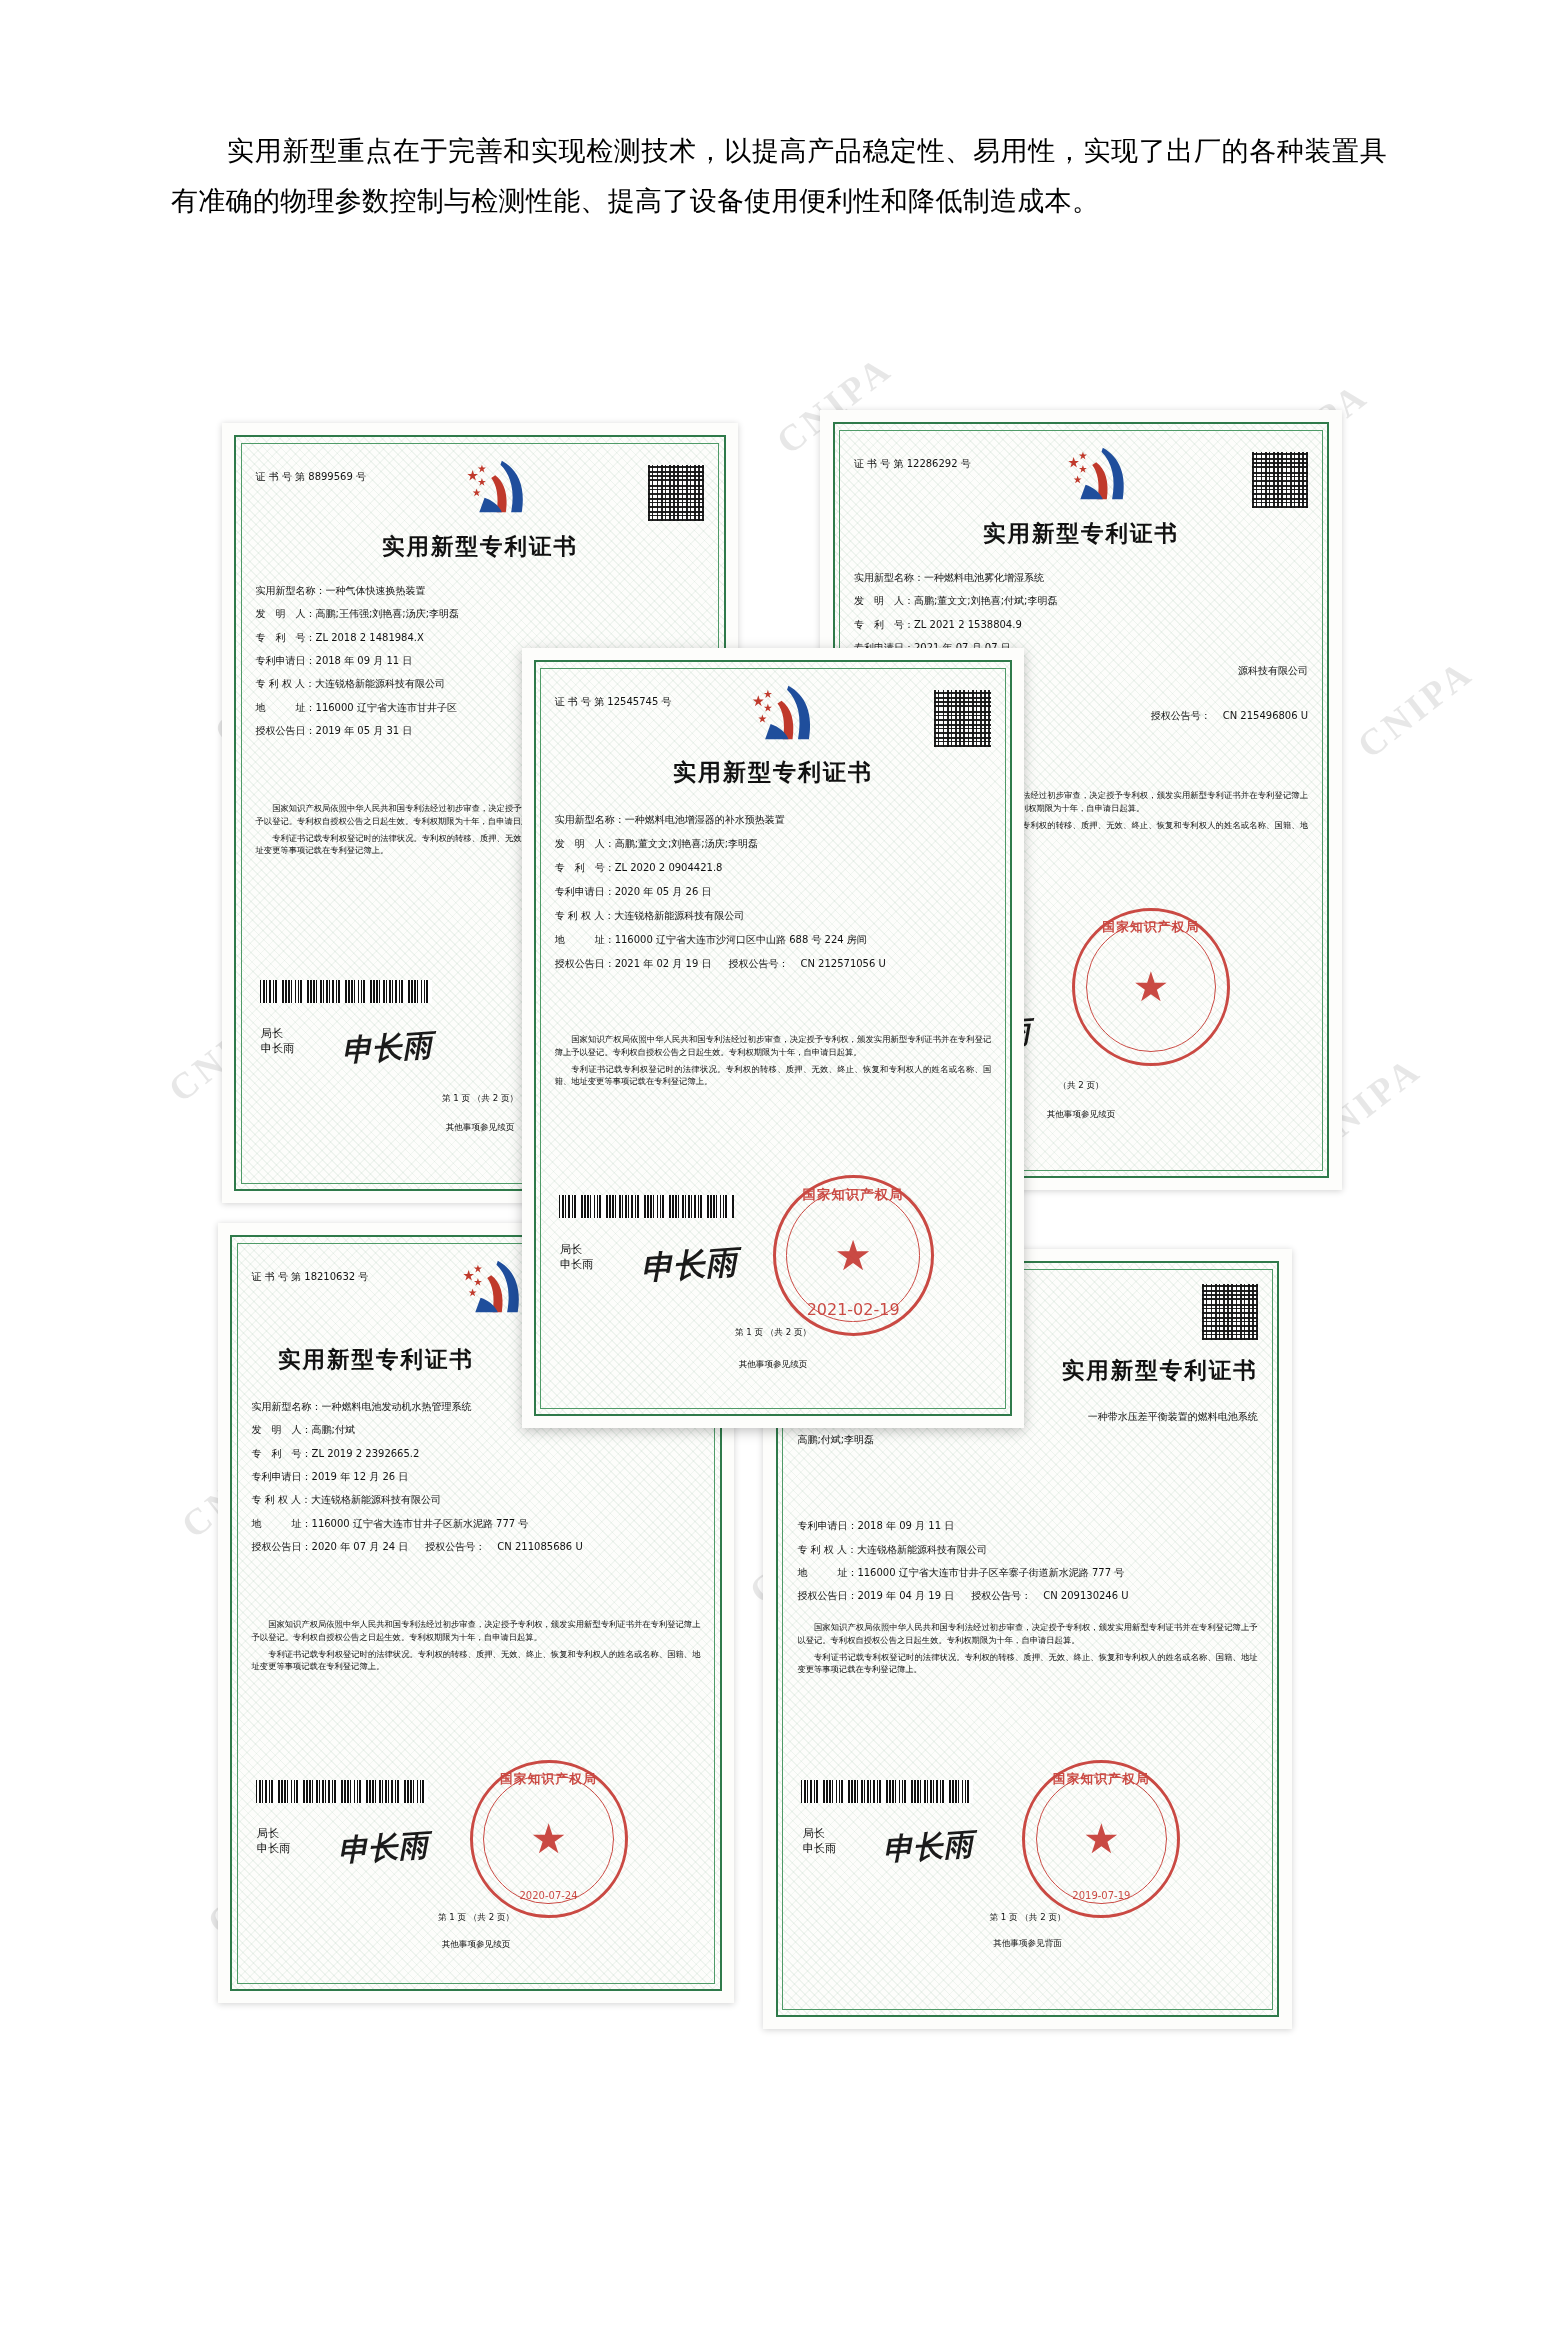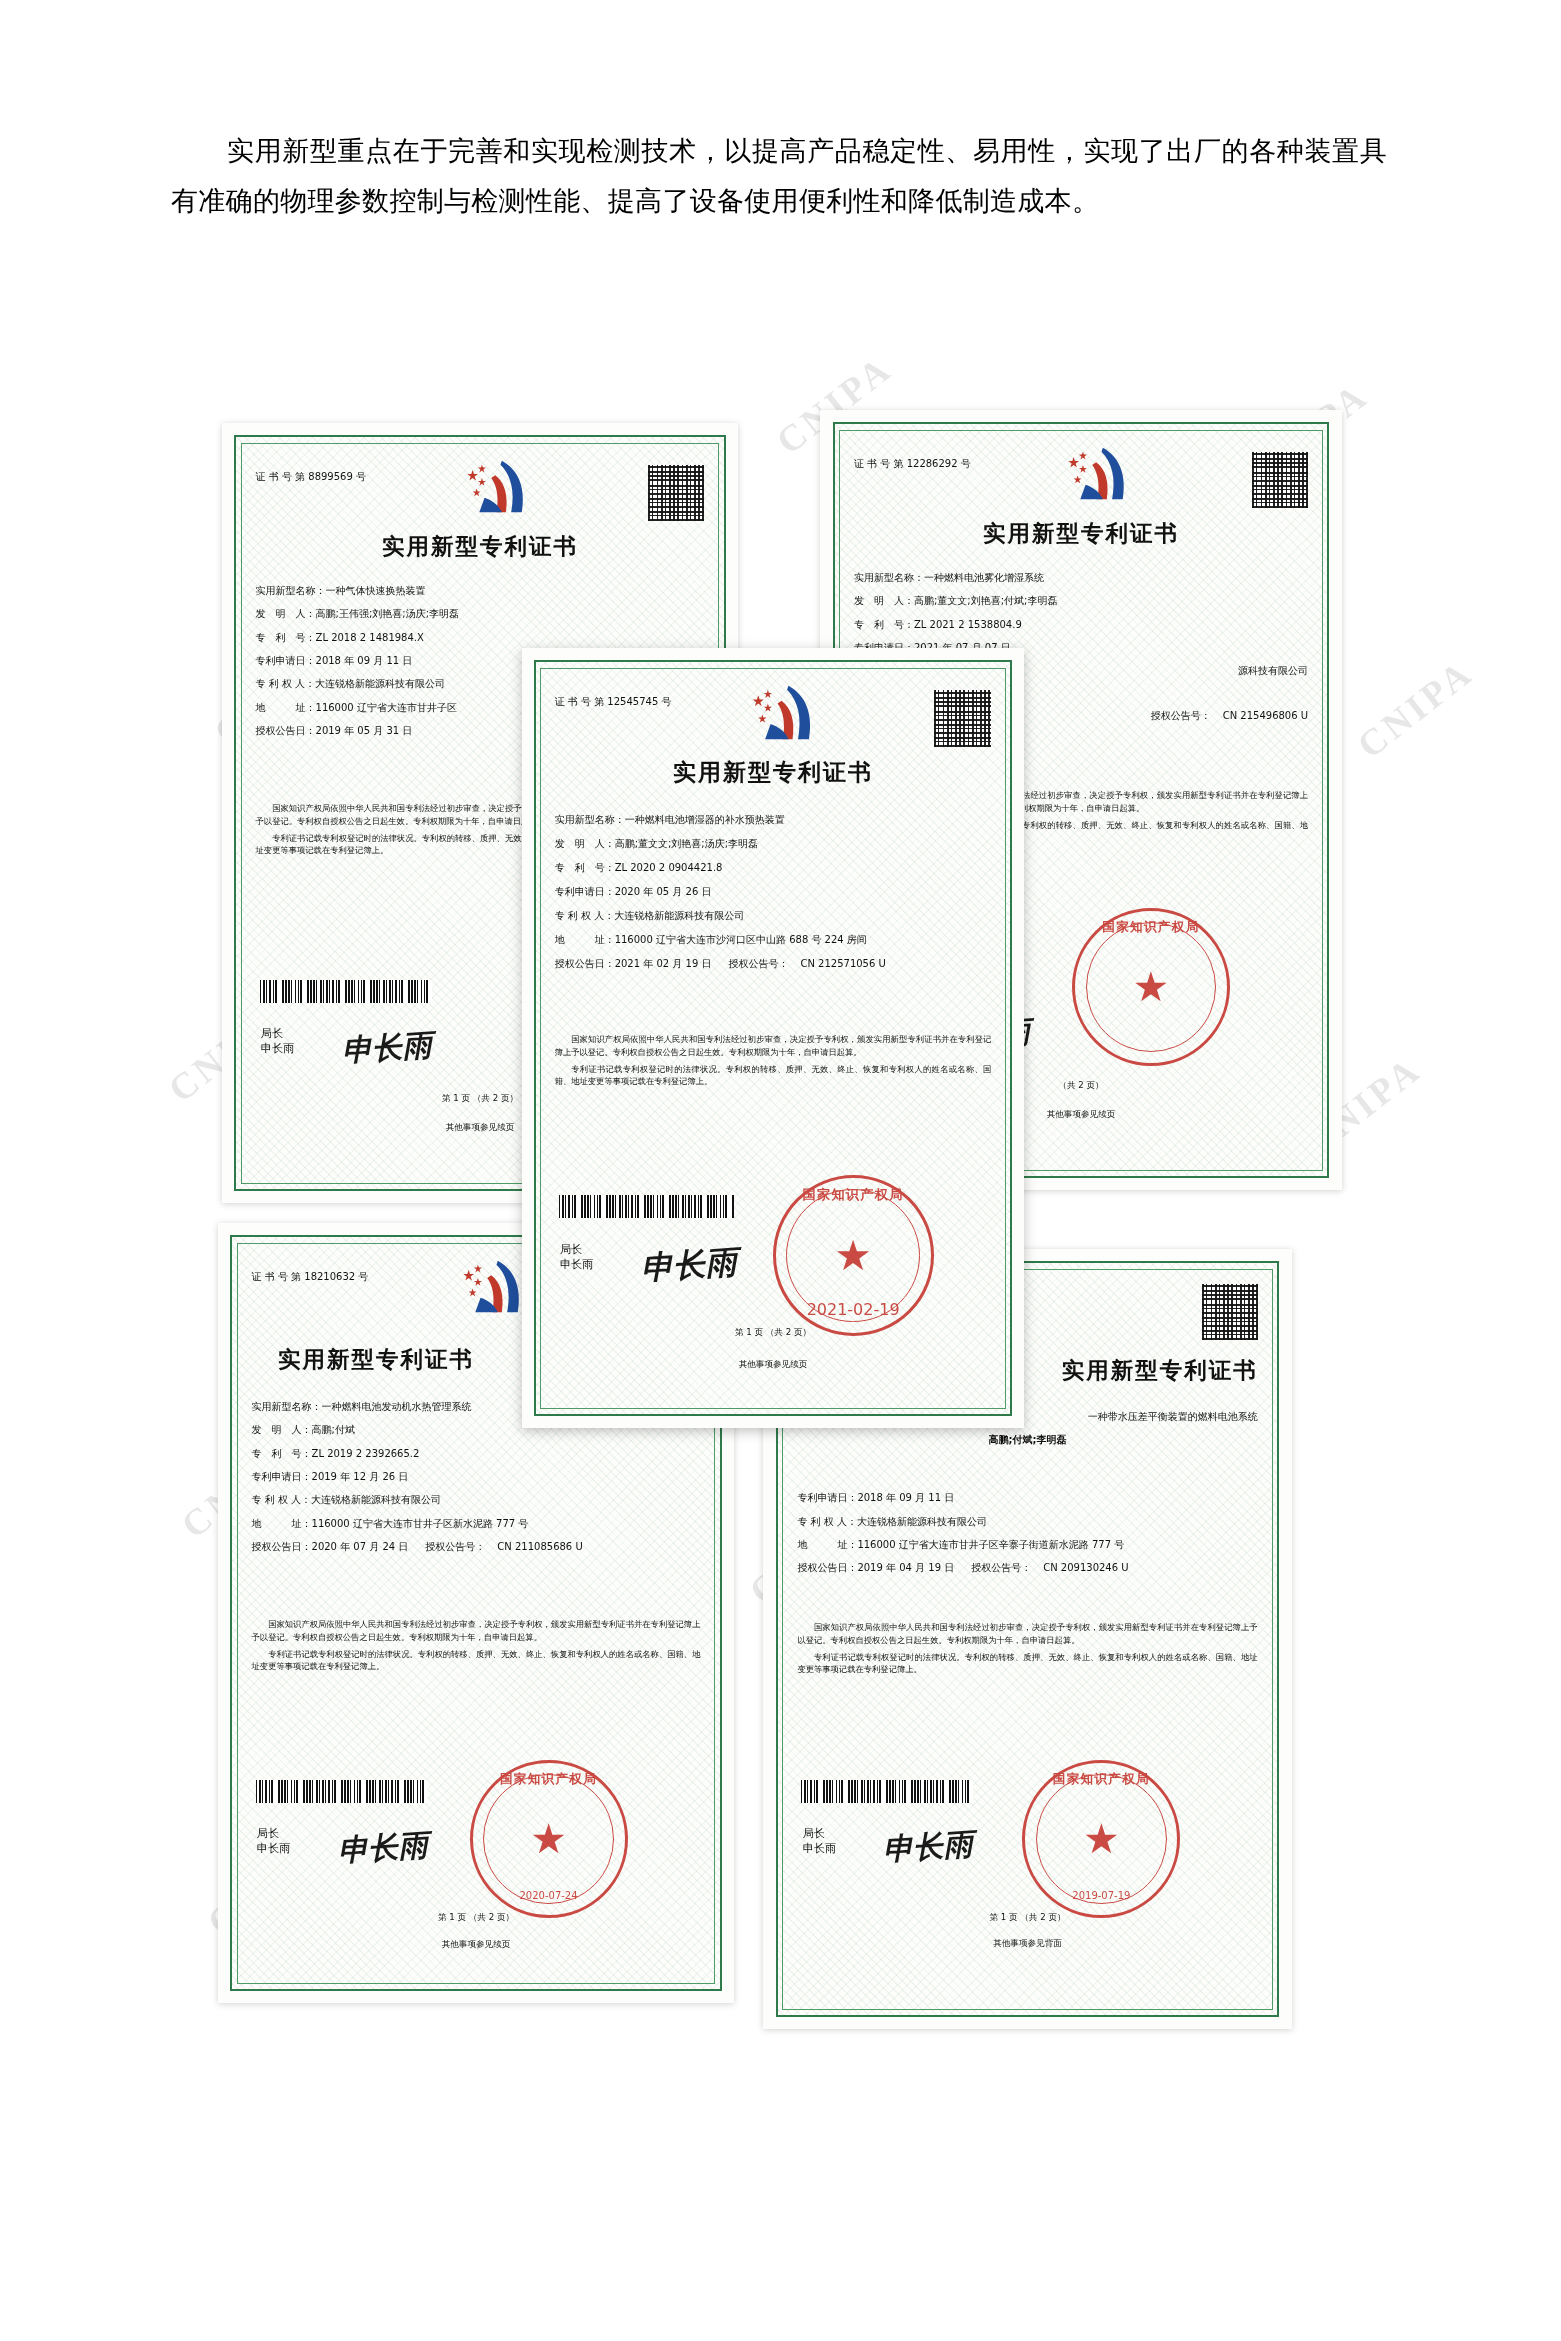--- a/index.html
+++ b/index.html
@@ -534,21 +534,21 @@
       </div>
 
       <div class="qr" style="right:0; top:0px; width:56px; height:56px;"></div>
 
       <div class="cert-title" style="top:71px; font-size:22.5px; text-align:right; padding-right:26.4px;">实用新型专利证书</div>
 
       <div class="fields" style="top:126px; font-size:10px;">
         <div class="frow" style="margin-bottom:9.3px; justify-content:flex-end;">
           <span class="fvalue">一种带水压差平衡装置的燃料电池系统</span>
         </div>
-        <div class="frow" style="margin-bottom:44px; justify-content:center;font-weight:bold;">
+        <div class="frow" style="margin-bottom:72px; justify-content:flex-start;">
           <span class="fvalue">高鹏;付斌;李明磊</span>
         </div>
         <div class="frow" style="margin-bottom:9.3px;">
           <span class="flabel">专利申请日：</span>
           <span class="fvalue">2018 年 09 月 11 日</span>
         </div>
         <div class="frow" style="margin-bottom:9.3px;">
           <span class="flabel">专 利 权 人：</span>
           <span class="fvalue">大连锐格新能源科技有限公司</span>
         </div>

